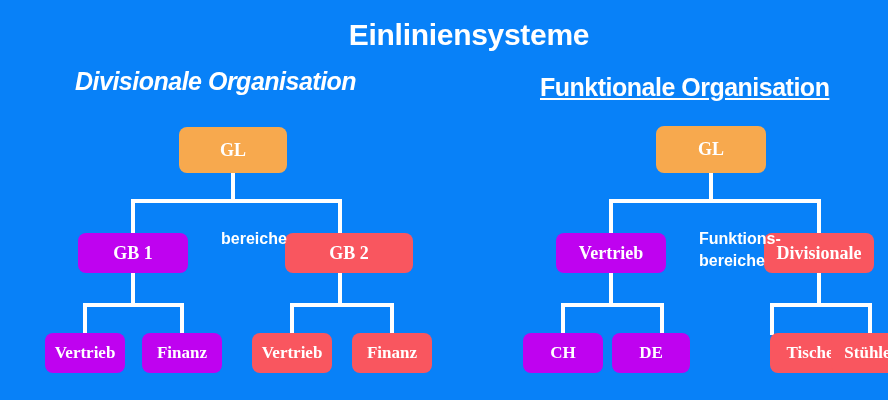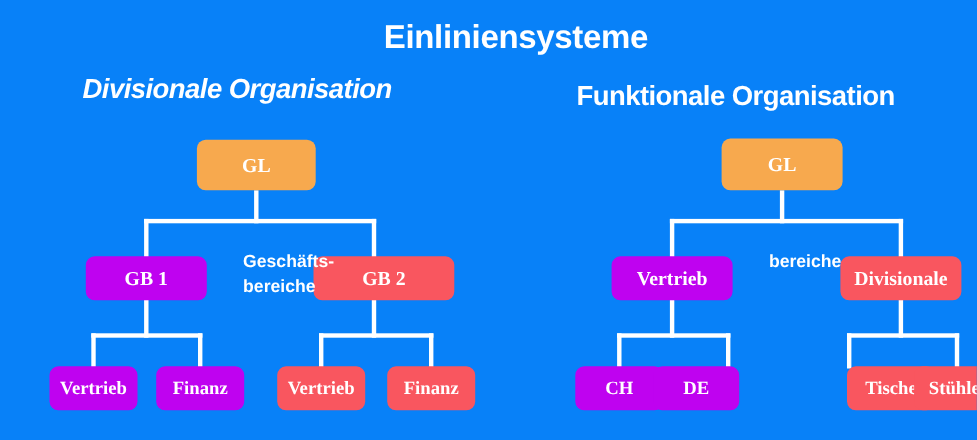--- a/index.html
+++ b/index.html
@@ -37,21 +37,21 @@
   .heading {
     position: absolute;
     margin: 0;
     font-size: 25px;
     font-weight: 700;
     color: var(--text);
     white-space: nowrap;
     letter-spacing: -0.5px;
   }
   .h-left  { left: 55px;  top: 67px; font-style: italic; }
-  .h-right { left: 504px; top: 73px; }
+  .h-right { left: 520px; top: 73px; text-decoration: underline; }
   .box {
     position: absolute;
     display: flex;
     align-items: center;
     justify-content: center;
     border-radius: 8px;
     color: var(--text);
     font-weight: 700;
     font-size: 18px;
     white-space: nowrap;
@@ -97,21 +97,20 @@
     <i class="ln" style="left:250px;top:303px;width:104px;height:4px"></i>
     <i class="ln" style="left:250px;top:303px;width:4px;height:32px"></i>
     <i class="ln" style="left:350px;top:303px;width:4px;height:32px"></i>
 
     <div class="box orange" style="left:139px;top:127px;width:108px;height:46px">GL</div>
 
     <div class="box purple" style="left:38px;top:233px;width:110px;height:40px">GB 1</div>
     <div class="box coral" style="left:245px;top:233px;width:128px;height:40px">GB 2</div>
 
     <div class="branch-label" style="left:161px;top:228px">
-      <div>Geschäfts-</div>
       <div>bereiche</div>
     </div>
 
     <div class="box purple child" style="left:5px;top:333px;width:80px;height:40px">Vertrieb</div>
     <div class="box purple child" style="left:102px;top:333px;width:80px;height:40px">Finanz</div>
     <div class="box coral child" style="left:212px;top:333px;width:80px;height:40px">Vertrieb</div>
     <div class="box coral child" style="left:312px;top:333px;width:80px;height:40px">Finanz</div>
   </div>
 
   <div>
@@ -129,22 +128,23 @@
     <i class="ln" style="left:730px;top:303px;width:102px;height:4px"></i>
     <i class="ln" style="left:730px;top:303px;width:4px;height:32px"></i>
     <i class="ln" style="left:828px;top:303px;width:4px;height:32px"></i>
 
     <div class="box orange" style="left:616px;top:126px;width:110px;height:47px">GL</div>
 
     <div class="box purple" style="left:516px;top:233px;width:110px;height:40px">Vertrieb</div>
     <div class="box coral" style="left:724px;top:233px;width:110px;height:40px">Divisionale</div>
 
     <div class="branch-label" style="left:639px;top:228px">
+      <div>Funktions-</div>
       <div>bereiche</div>
     </div>
 
     <div class="box purple child" style="left:483px;top:333px;width:80px;height:40px">CH</div>
-    <div class="box purple child" style="left:554px;top:333px;width:78px;height:40px">DE</div>
+    <div class="box purple child" style="left:572px;top:333px;width:78px;height:40px">DE</div>
     <div class="box coral child" style="left:730px;top:333px;width:80px;height:40px">Tische</div>
     <div class="box coral child" style="left:791px;top:333px;width:73px;height:40px">Stühle</div>
   </div>
 
 </div>
 
 </body></html>

